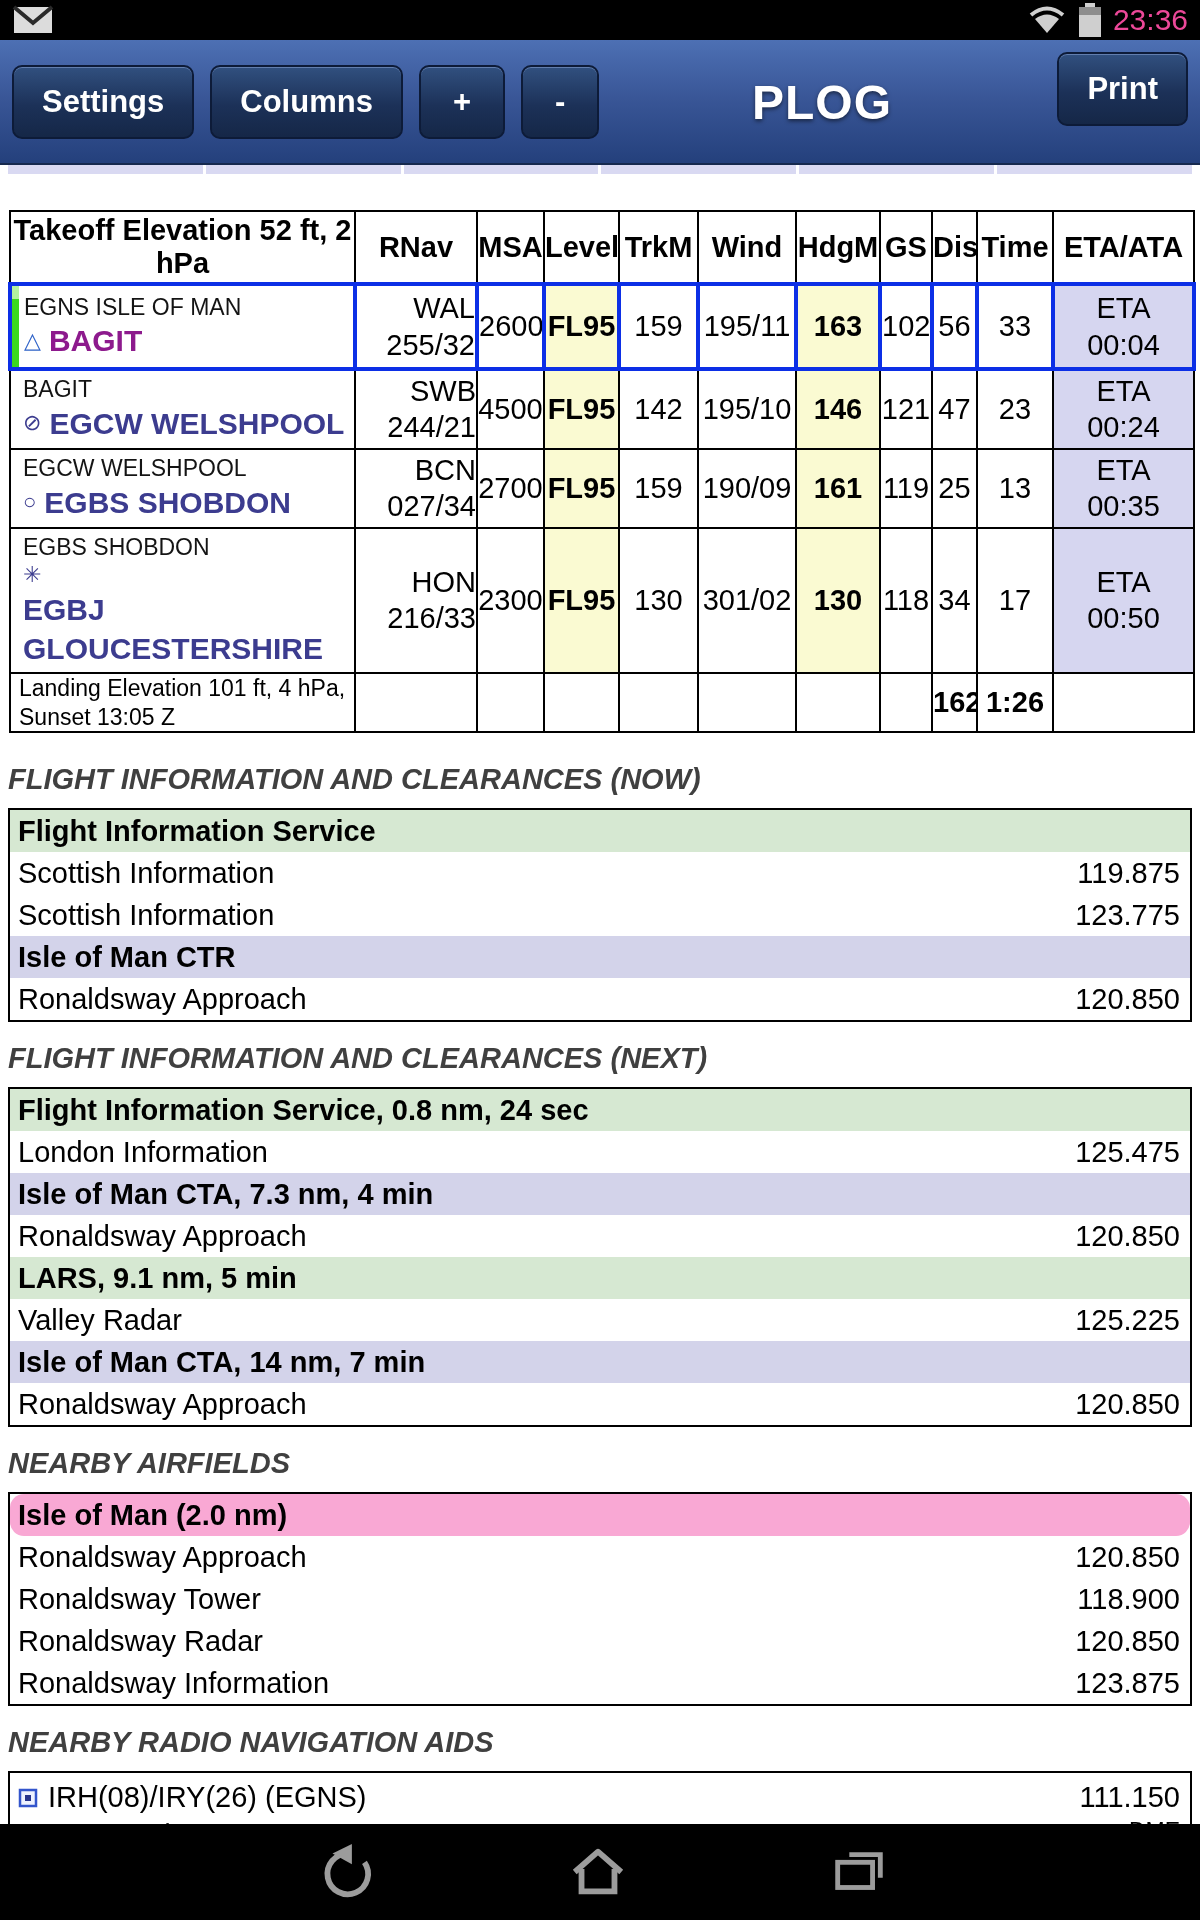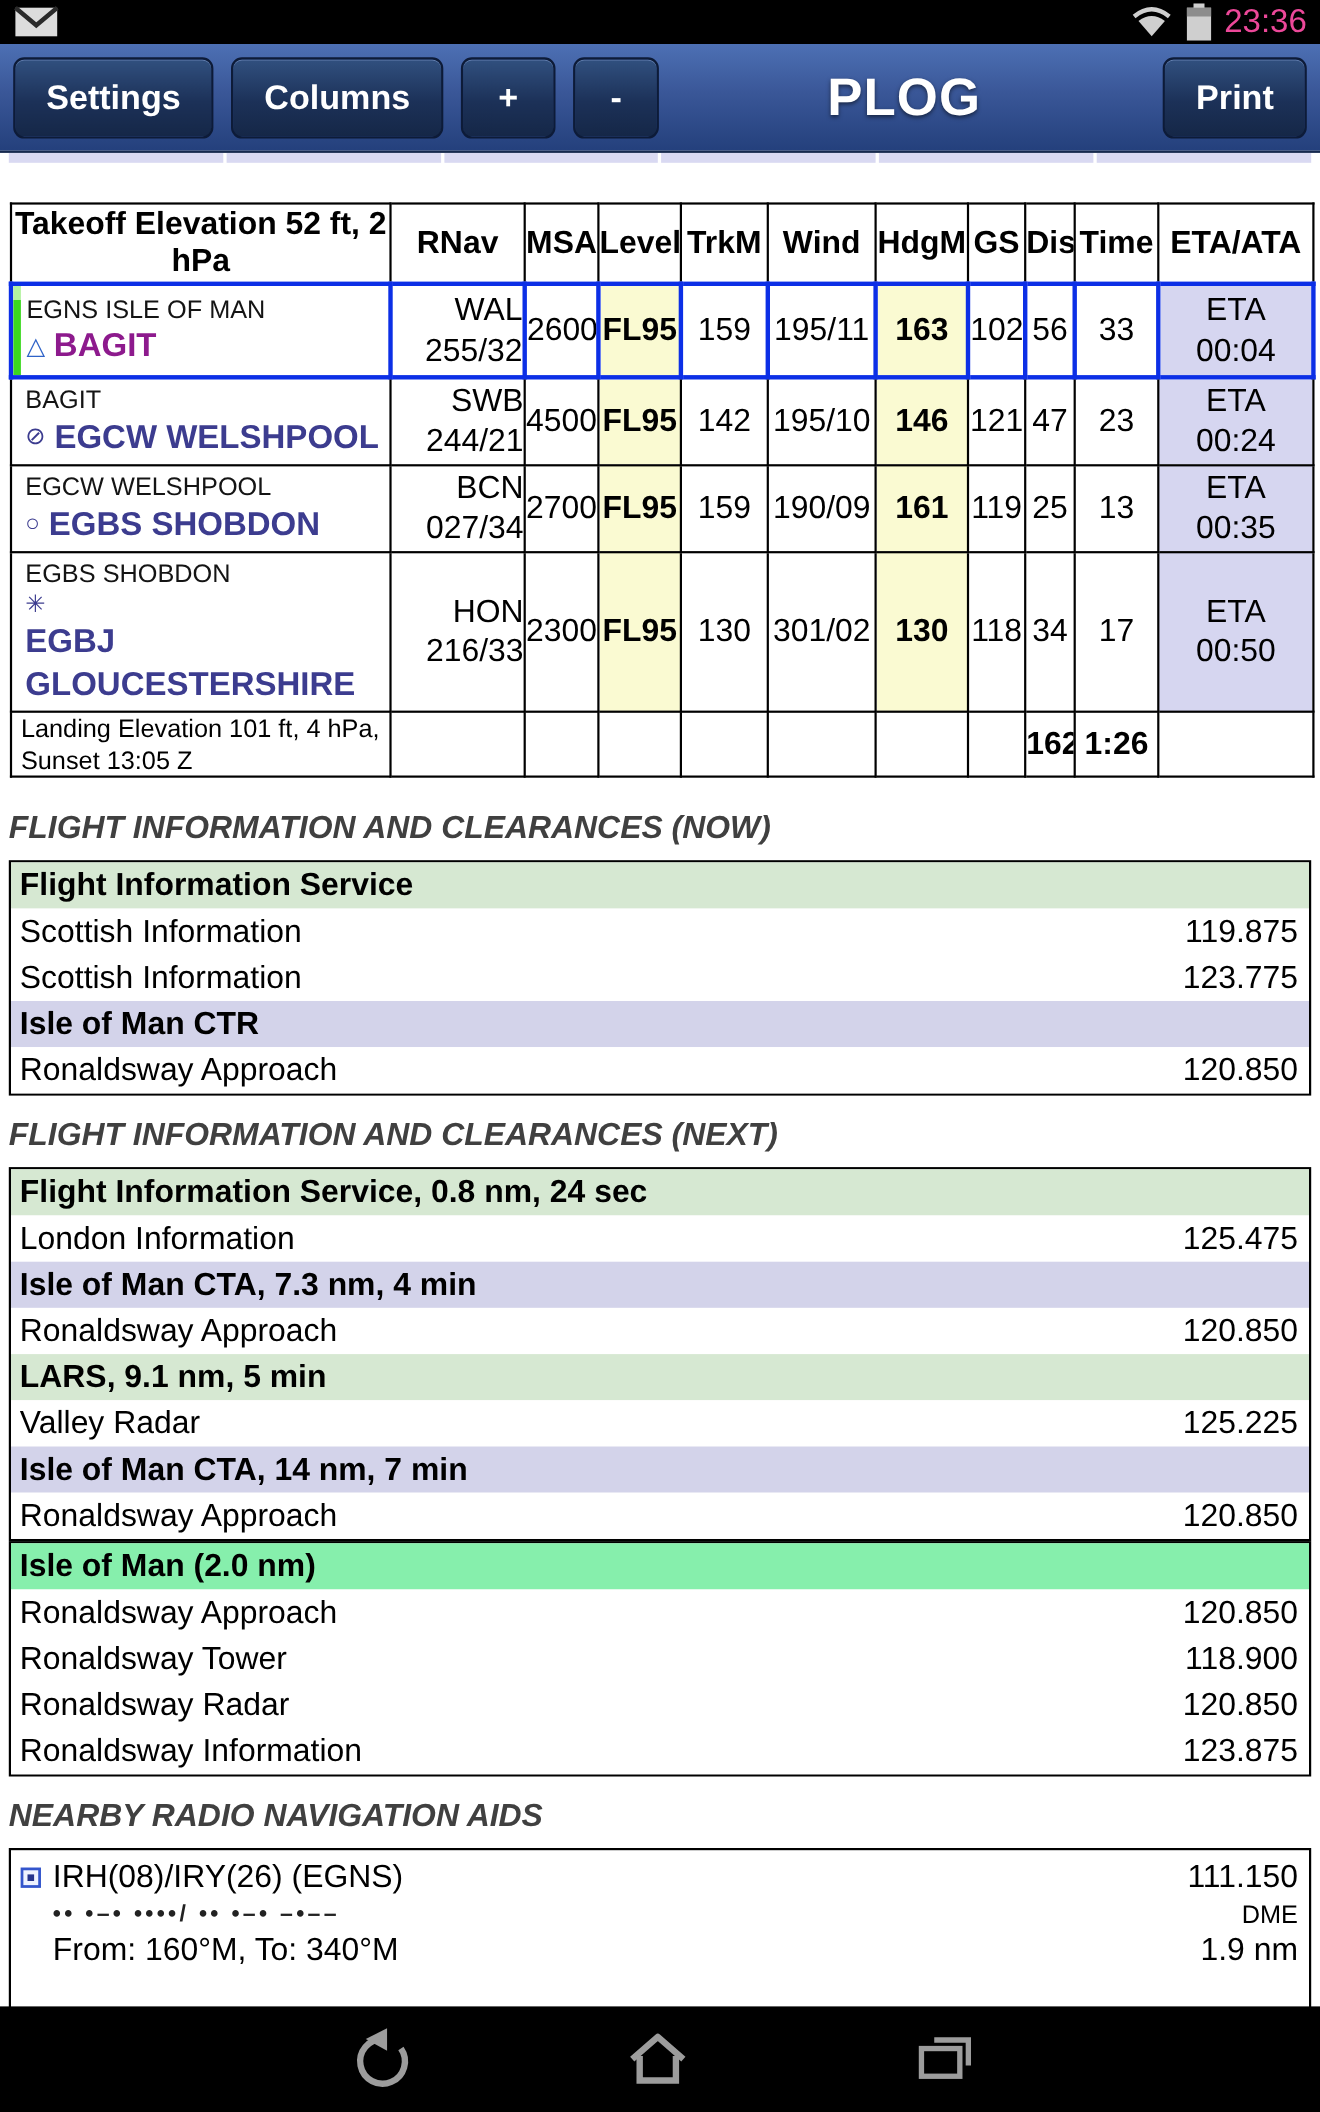--- a/index.html
+++ b/index.html
@@ -5,21 +5,21 @@
   * { margin:0; padding:0; box-sizing:border-box; }
   body { background:#444; font-family:"Liberation Sans", sans-serif; }
   .screen { width:1200px; height:1920px; position:relative; background:#fff; overflow:hidden; margin:0 auto; }
 
   
   .status-bar { height:40px; background:#000; display:flex; align-items:center; padding:0 12px; }
   .status-right { margin-left:auto; display:flex; align-items:center; gap:10px; }
   .clock { color:#ec4899; font-size:30px; }
 
   
-  .toolbar { height:99px; background:linear-gradient(#4d70b4,#3a5798 45%,#24407c); display:flex; align-items:center; padding:0 12px; gap:16px; position:relative; border-bottom:2px solid #16294e; }
+  .toolbar { height:125px; background:linear-gradient(#4d70b4,#3a5798 45%,#24407c); display:flex; align-items:center; padding:0 12px; gap:16px; position:relative; border-bottom:2px solid #16294e; }
   .tb-btn { height:74px; border-radius:10px; border:2px solid #0d1b38; background:linear-gradient(#31507f 0%,#1c3158 55%,#152747 100%); box-shadow:inset 0 1px 0 rgba(160,185,235,.45); color:#fff; font-weight:bold; font-size:31px; font-family:"Liberation Sans",sans-serif; padding:0 28px; cursor:pointer; }
   .tb-btn.sq { padding:0 32px; }
   .tb-title { position:absolute; left:822px; top:50%; transform:translate(-50%,-50%); color:#fff; font-size:48px; font-weight:bold; letter-spacing:1px; text-shadow:0 2px 4px rgba(0,0,0,.55); }
   .tb-print { position:absolute; right:12px; top:12px; }
 
   
   .log-tabs { margin:6px 8px 0; display:flex; height:56px; border:3px solid #000; border-bottom:3px solid #000; }
   .log-tab { flex:1; display:flex; align-items:center; justify-content:center; font-size:31px; font-weight:bold; border-right:3px solid #000; cursor:pointer; }
   .log-tab:last-child { border-right:none; }
   .tab-band { margin:0 8px; display:flex; height:9px; column-gap:3px; }
@@ -52,21 +52,21 @@
 
   
   .sec-heading { margin:30px 8px 12px; font-size:29px; font-weight:bold; font-style:italic; color:#404040; }
   .sec-heading.tight { margin-top:20px; }
   .freq-table { margin:0 8px; border:2px solid #000; }
   .freq-row { height:42px; display:flex; align-items:center; padding:0 10px 0 8px; font-size:29px; background:#fff; }
   .freq-row .label { flex:1; white-space:nowrap; }
   .freq-row .value { white-space:nowrap; }
   .fr-green { background:#d6e8d2; font-weight:bold; }
   .fr-lavender { background:#d3d3ea; font-weight:bold; }
-  .fr-yellow { background:#86efac; font-weight:bold; }
+  .fr-yellow { background:#f9a8d4; font-weight:bold;border-radius:14px; }
 
   
   .nav-table { margin:0 8px; border:2px solid #000; padding:6px 10px 0 8px; }
   .nav-line { display:flex; align-items:center; }
   .nav-name-line { font-size:29px; height:37px; }
   .nav-name-line .nv-name { margin-left:10px; }
   .nav-freq { margin-left:auto; }
   .morse-line { height:30px; }
   .morse { margin-left:30px; font-size:21px; font-weight:bold; letter-spacing:3px; color:#222; }
   .dme { margin-left:auto; font-size:23px; }
@@ -321,20 +321,21 @@
       <div class="freq-row fr-lavender">
         <span class="label">Isle of Man CTA, 14 nm, 7 min</span>
         <span class="value"></span>
       </div>
       <div class="freq-row fr-row">
         <span class="label">Ronaldsway Approach</span>
         <span class="value">120.850</span>
       </div>
     </div>
 
+  <div class="sec-heading tight">NEARBY AIRFIELDS</div>
   <div class="freq-table">
       <div class="freq-row fr-yellow">
         <span class="label">Isle of Man (2.0 nm)</span>
         <span class="value"></span>
       </div>
       <div class="freq-row fr-row">
         <span class="label">Ronaldsway Approach</span>
         <span class="value">120.850</span>
       </div>
       <div class="freq-row fr-row">

